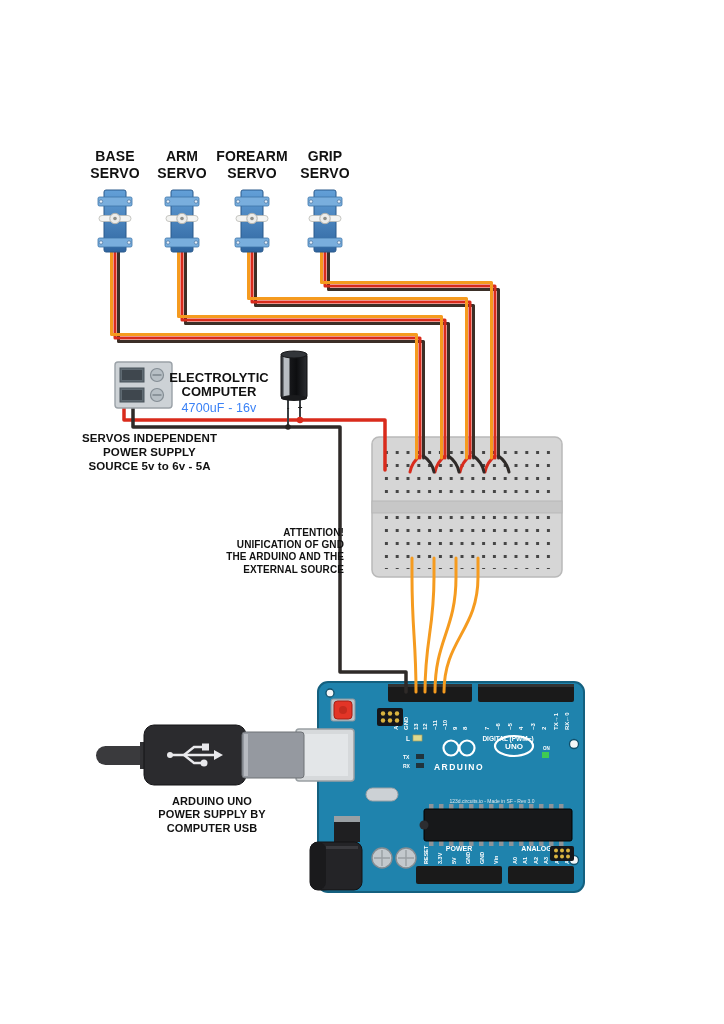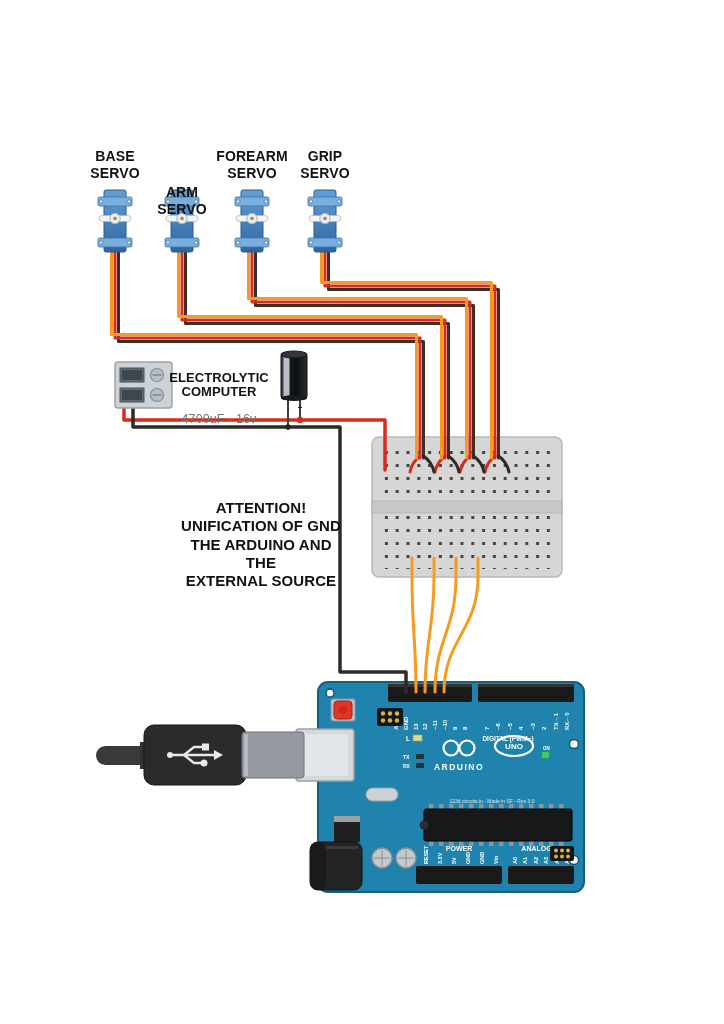--- a/index.html
+++ b/index.html
@@ -4,23 +4,23 @@
 <title>Diagram</title>
 <style>
   html,body{margin:0;padding:0;background:#fff;}
   .canvas{position:relative;width:724px;height:1024px;background:#ffffff;overflow:hidden;
           font-family:"Liberation Sans",sans-serif;}
   svg{position:absolute;left:0;top:0;}
   .note{position:absolute;white-space:pre-line;text-align:center;font-weight:bold;
         color:#111;line-height:1.22;letter-spacing:0.1px;}
   .servo-label{font-size:14px;width:90px;top:148px;}
   #cap-label{left:158px;top:356px;width:122px;font-size:13px;line-height:1.12;}
-  #cap-label .cap-value{display:block;font-weight:400;color:#737373;font-size:12.5px;margin-top:12px;}
+  #cap-label .cap-value{display:block;font-weight:400;color:#3b82f6;font-size:12.5px;margin-top:1px;}
   #note-power{left:62px;top:431px;width:175px;font-size:11.5px;}
-  #note-attention{left:178px;top:499px;width:166px;font-size:15px;}
+  #note-attention{left:178px;top:527px;width:166px;font-size:10px;text-align:right;}
   #note-usb{left:142px;top:795px;width:140px;font-size:11px;}
   text{font-family:"Liberation Sans",sans-serif;}
 </style>
 </head>
 <body>
 
 <div class="canvas">
 
 <svg width="724" height="1024" viewBox="0 0 724 1024">
   <defs>
@@ -314,31 +314,37 @@
     <circle cx="311" cy="242.5" r="1.7" fill="#e8f1fa" stroke="#456f9b" stroke-width="0.7"></circle>
     <circle cx="339" cy="242.5" r="1.7" fill="#e8f1fa" stroke="#456f9b" stroke-width="0.7"></circle>
     <rect x="309" y="215.5" width="32" height="6" rx="3" fill="#f4f4f2" stroke="#b9b9b4" stroke-width="0.8"></rect>
     <circle cx="325" cy="218.5" r="5.2" fill="#ececea" stroke="#b2b2ad"></circle>
     <circle cx="325" cy="218.5" r="1.8" fill="#8f8f89"></circle>
   </g>
 </svg>
 
 <div class="note servo-label" style="left:70px;">BASE
 SERVO</div>
-<div class="note servo-label" style="left:137px;margin-top:36px;">ARM
+<div class="note servo-label" style="left:137px;">ARM
 SERVO</div>
 <div class="note servo-label" style="left:207px;">FOREARM
 SERVO</div>
 <div class="note servo-label" style="left:280px;">GRIP
 SERVO</div>
 
 <div class="note" id="cap-label">
   <span style="white-space:pre-line;">ELECTROLYTIC
 COMPUTER</span>
   <span class="cap-value">4700uF - 16v</span>
 </div>
 
+<div class="note" id="note-power">SERVOS INDEPENDENT
+POWER SUPPLY
+SOURCE 5v to 6v - 5A</div>
 <div class="note" id="note-attention">ATTENTION!
 UNIFICATION OF GND
 THE ARDUINO AND THE
 EXTERNAL SOURCE</div>
+<div class="note" id="note-usb">ARDUINO UNO
+POWER SUPPLY BY
+COMPUTER USB</div>
 
 </div>
 
 </body></html>

